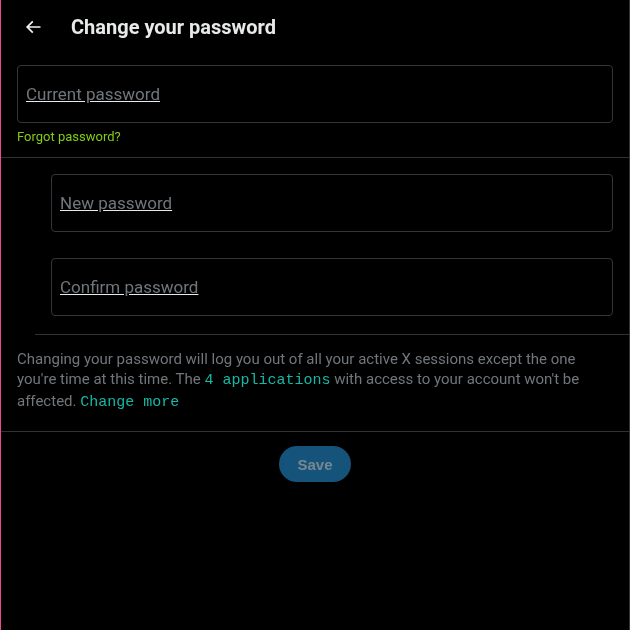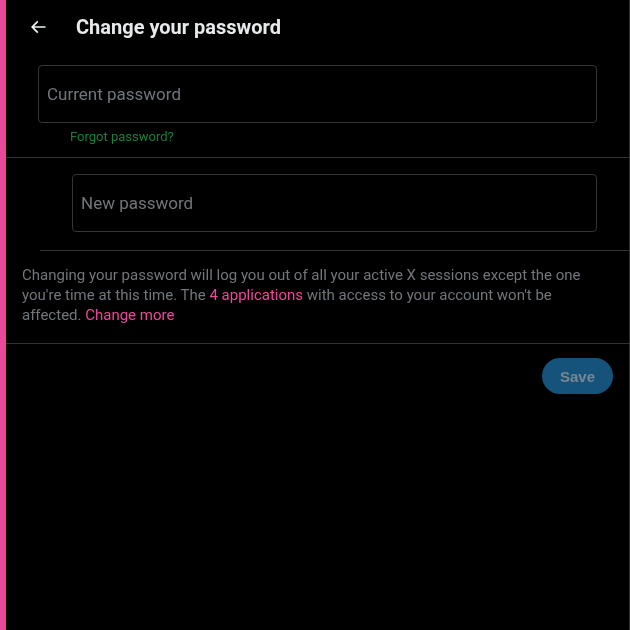--- a/index.html
+++ b/index.html
@@ -7,21 +7,21 @@
       background: #000;
       color: #e7e9ea;
       font-family: -apple-system, BlinkMacSystemFont, "Segoe UI", Roboto, Helvetica, Arial, sans-serif;
       width: 630px;
       height: 630px;
       overflow: hidden;
     }
     .container {
       width: 100%;
       height: 100%;
-      border-left: 6px solid #ec4899;
+      border-left: 1px solid #ec4899;
       border-right: 1px solid #2f3336;
     }
     .header {
       display: flex;
       align-items: center;
       height: 53px;
       padding: 0 16px;
       gap: 20px;
     }
     .back-btn {
@@ -34,56 +34,56 @@
       cursor: pointer;
       margin-left: -2px;
     }
     .back-btn svg { width: 20px; height: 20px; fill: #eff3f4; }
     .title {
       font-size: 20px;
       font-weight: 700;
       color: #e7e9ea;
     }
     .section {
-      padding: 12px 32px;
+      padding: 12px 16px;
       border-bottom: 1px solid #2f3336;
+      text-decoration: underline;
     }
     .field {
       border: 1px solid #333639;
       border-radius: 4px;
       height: 58px;
       display: flex;
       align-items: center;
       padding: 0 8px;
       margin-top: 0;
     }
     .field + .field { margin-top: 26px; }
     .field-label {
       color: #71767b;
       font-size: 17px;
     }
     .forgot {
-      color: #15803d;
+      color: #84cc16;
       font-size: 13px;
       margin-top: 6px;
       cursor: pointer;
       display: inline-block;
-      margin-left: 32px;
     }
     .info {
       color: #71767b;
       font-size: 15px;
       line-height: 20px;
       padding: 14px 16px 18px;
       border-bottom: 1px solid #2f3336;
     }
-    .info .link { color: #ec4899; cursor: pointer; }
+    .info .link { color: #14b8a6; cursor: pointer; font-family: Liberation Mono, monospace; }
     .actions {
       display: flex;
-      justify-content: flex-end;
+      justify-content: center;
       padding: 14px 16px;
     }
     .save-btn {
       background: #1d6fa5;
       color: #9fb5c2;
       border: none;
       border-radius: 9999px;
       padding: 0 18px;
       height: 36px;
       font-size: 15px;
@@ -111,20 +111,23 @@
     <div class="field">
       <span class="field-label">Current password</span>
     </div>
     <a class="forgot">Forgot password?</a>
   </div>
 
   <div class="section fields2">
     <div class="field">
       <span class="field-label">New password</span>
     </div>
+    <div class="field">
+      <span class="field-label">Confirm password</span>
+    </div>
   </div>
 
   <div class="info">
     <span>Changing your password will log you out of all your active X sessions except the one you're time at this time. The </span><span class="link">4 applications</span><span> with access to your account won't be affected. </span><span class="link">Change more</span>
   </div>
 
   <div class="actions">
     <button class="save-btn">Save</button>
   </div>
 

